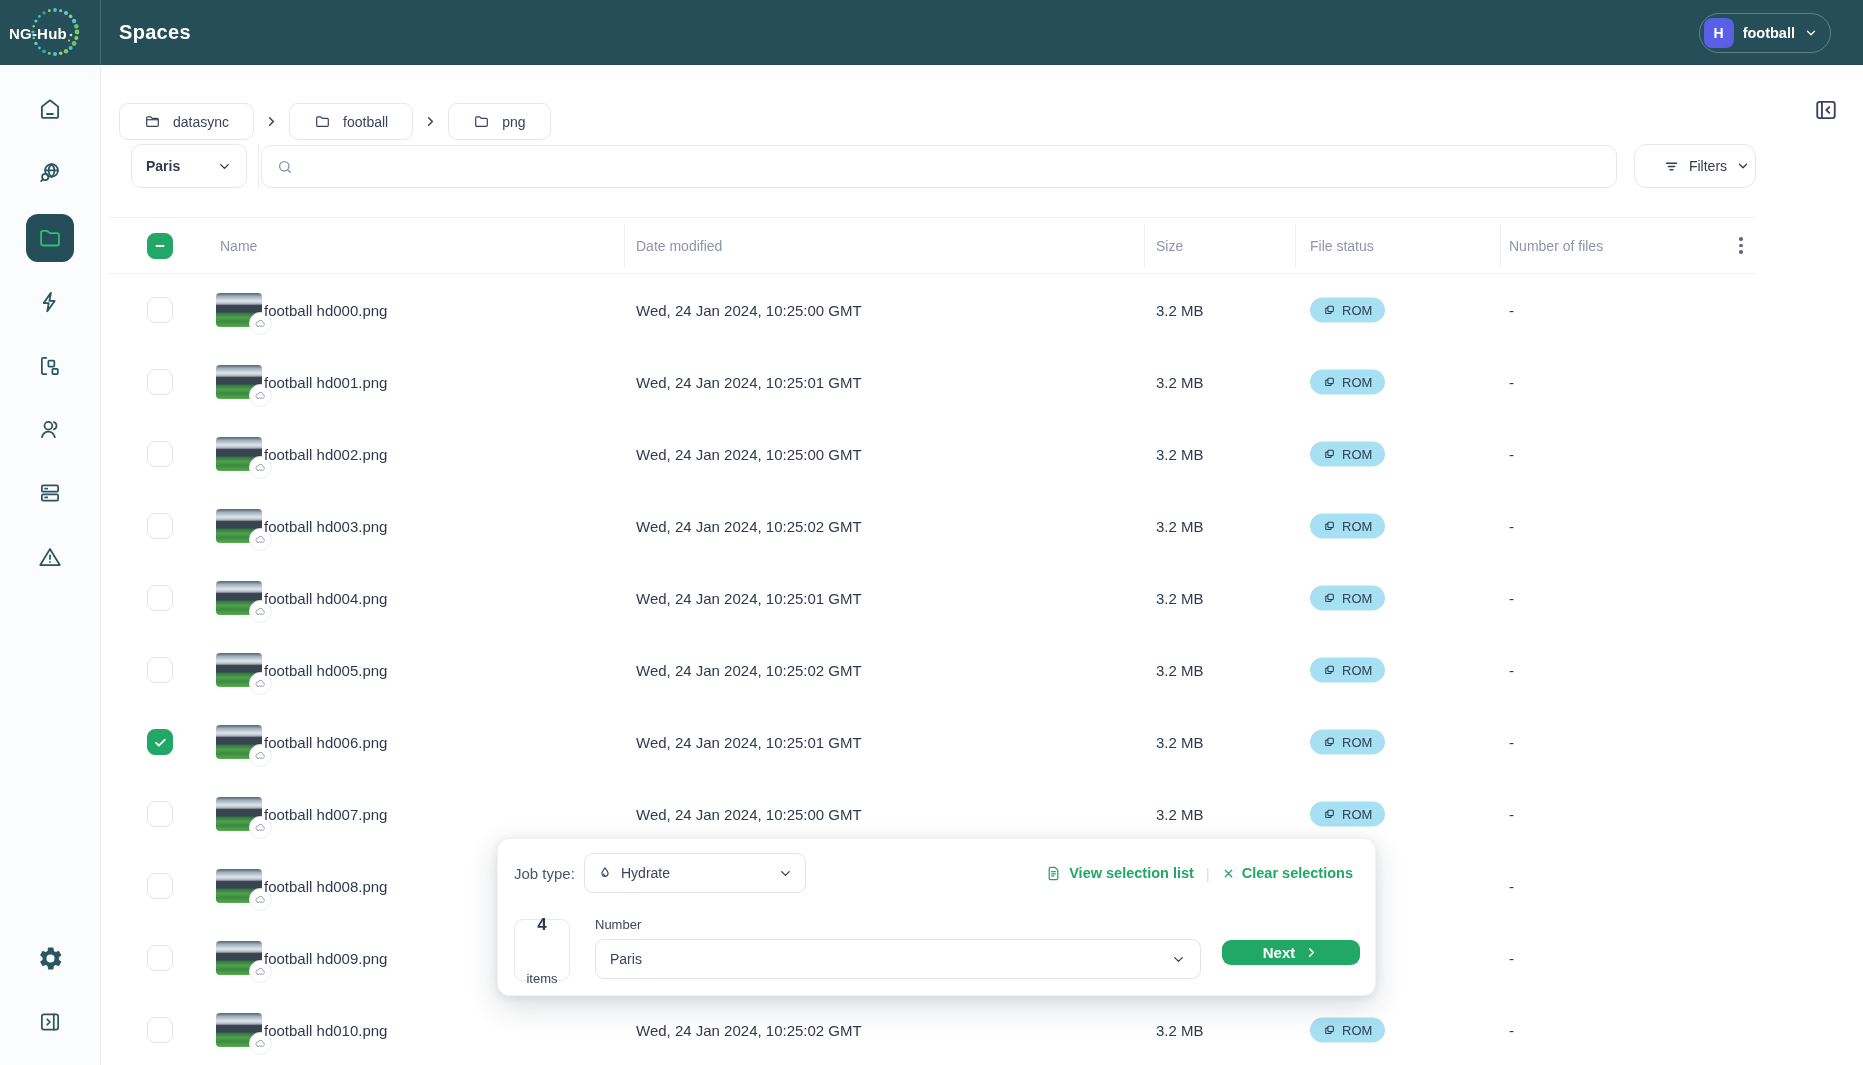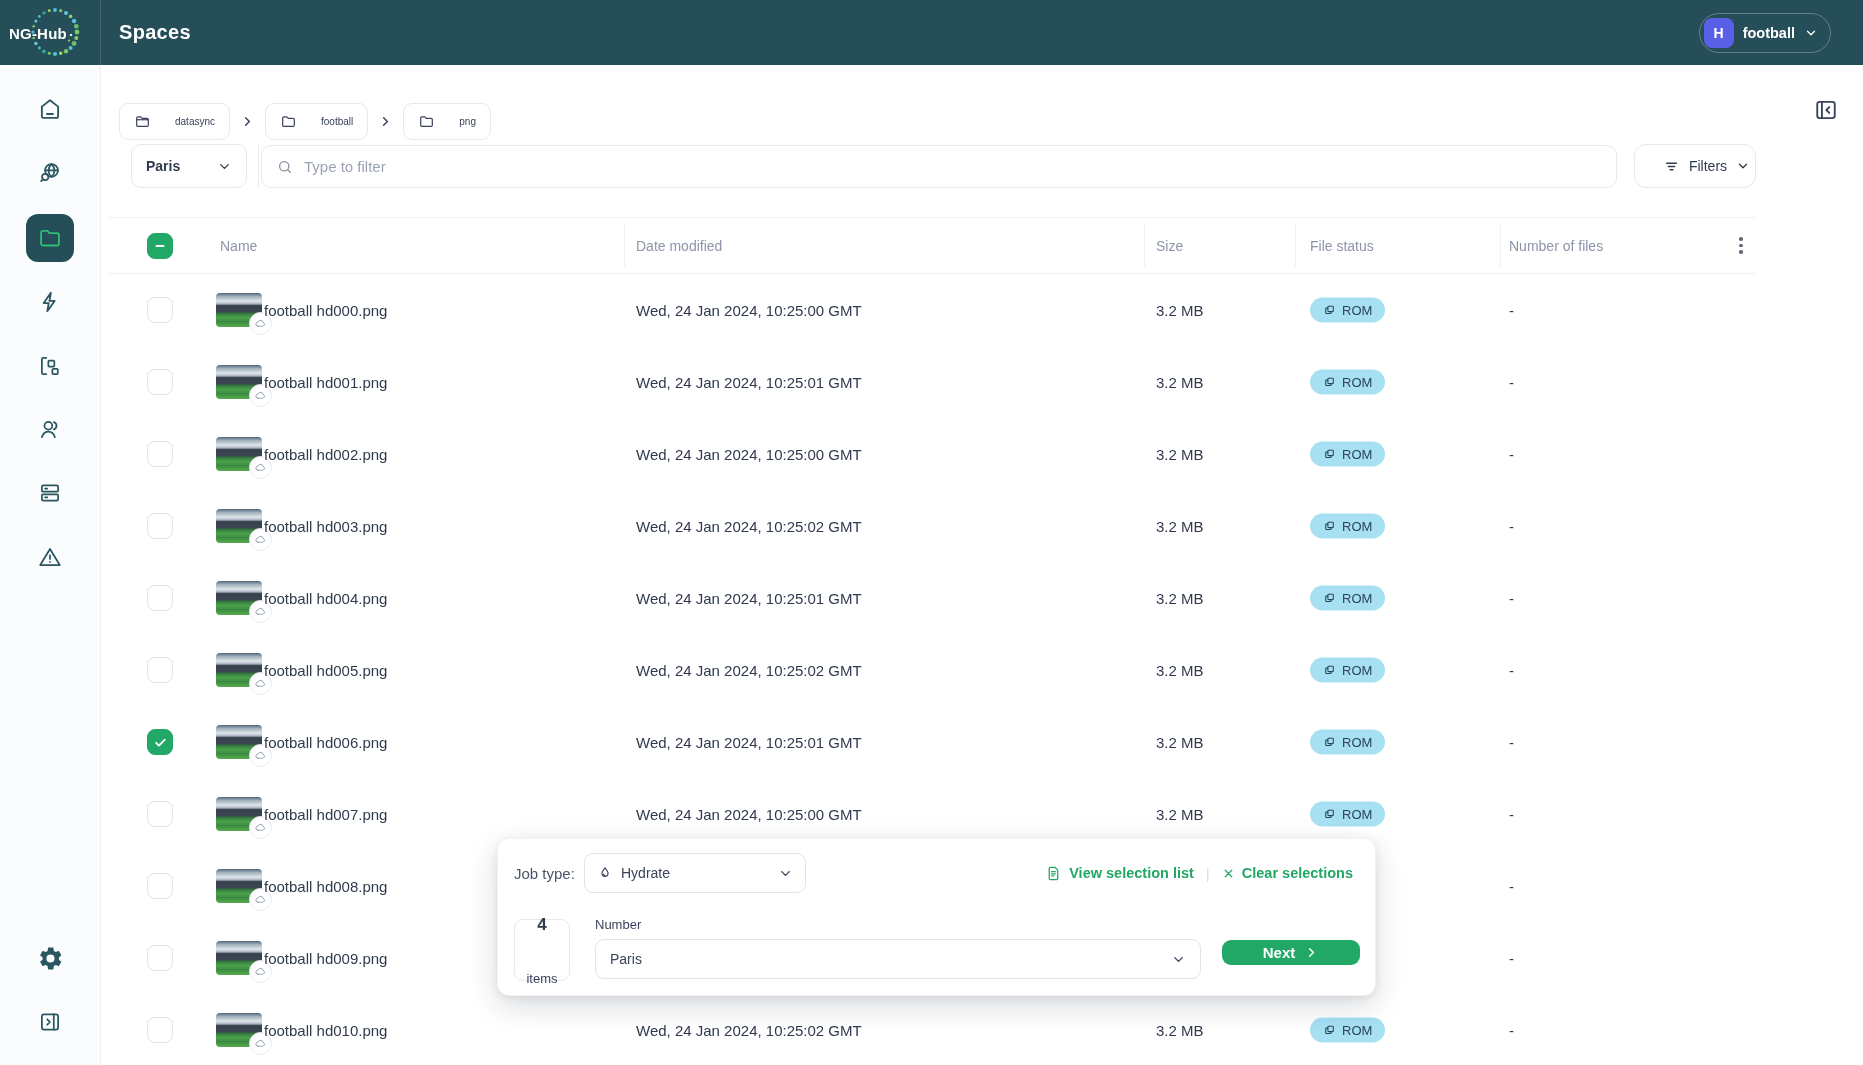--- a/index.html
+++ b/index.html
@@ -24,23 +24,23 @@
   
   .sidebar { position:absolute; left:0; top:65px; width:101px; height:1000px;
     background:#fbfcfd; border-right:1px solid #eceef2; z-index:50; }
   .side-item { position:absolute; left:50%; transform:translateX(-50%); width:48px; height:48px;
     display:flex; align-items:center; justify-content:center; color:var(--sidebar-icon,#29565F);
     border-radius:12px; cursor:pointer; }
   .side-item.active { background:var(--header-bg,#254E58); color:var(--folder-active,#2FBE72); }
 
   
   .breadcrumb { position:absolute; left:119px; top:103px; display:flex; align-items:center; gap:10px; z-index:10; }
-  .crumb { display:flex; align-items:center; gap:24px; height:37px; padding:0 14px;
+  .crumb { display:flex; align-items:center; gap:12px; height:37px; padding:0 24px;
     border:1px solid var(--border,#E5E8ED); border-radius:9px; background:#fff;
-    font-size:10px; color:#39435a; cursor:pointer; }
+    font-size:14px; color:#39435a; cursor:pointer; }
   .crumb .cicon { color:#39435a; display:flex; }
   .crumb-sep { color:#39435a; display:flex; }
 
   
   .toolbar { position:absolute; left:131px; top:144px; height:44px; width:1700px; z-index:10; }
   .scope-select { position:absolute; left:0; top:0; width:116px; height:44px; border:1px solid var(--border,#E5E8ED);
     border-radius:10px; background:#fff; display:flex; align-items:center; justify-content:space-between;
     padding:0 14px; font-size:14px; font-weight:700; color:#303a4e; cursor:pointer; }
   .toolbar-divider { position:absolute; left:127px; top:0; width:1px; height:44px; background:#e9ebf0; }
   .search-box { position:absolute; left:130px; top:1px; width:1356px; height:43px; border:1px solid var(--border,#E5E8ED);
@@ -280,21 +280,20 @@
     <svg width="15" height="15" viewBox="0 0 24 24" fill="none" stroke="#303a4e" stroke-width="2.2" stroke-linecap="round" stroke-linejoin="round">
         <path d="m6 9 6 6 6-6"></path>
       </svg>
   </div>
   <div class="toolbar-divider"></div>
   <div class="search-box">
     <svg width="18" height="18" viewBox="0 0 24 24" fill="none" stroke="#8a93a6" stroke-width="1.8" stroke-linecap="round">
         <circle cx="11" cy="11" r="6.2"></circle>
         <path d="m15.7 15.7 3.5 3.5"></path>
       </svg>
-    <input type="text" placeholder="Type to filter" style="">
   </div>
   <div class="filters-btn">
     <svg width="17" height="17" viewBox="0 0 24 24" fill="none" stroke="#303a4e" stroke-width="2" stroke-linecap="round">
         <path d="M5 7.5h14M7.5 12h9M10 16.5h4"></path>
       </svg>
     <span>Filters</span>
     <svg width="14" height="14" viewBox="0 0 24 24" fill="none" stroke="#303a4e" stroke-width="2.2" stroke-linecap="round" stroke-linejoin="round">
         <path d="m6 9 6 6 6-6"></path>
       </svg>
   </div>

